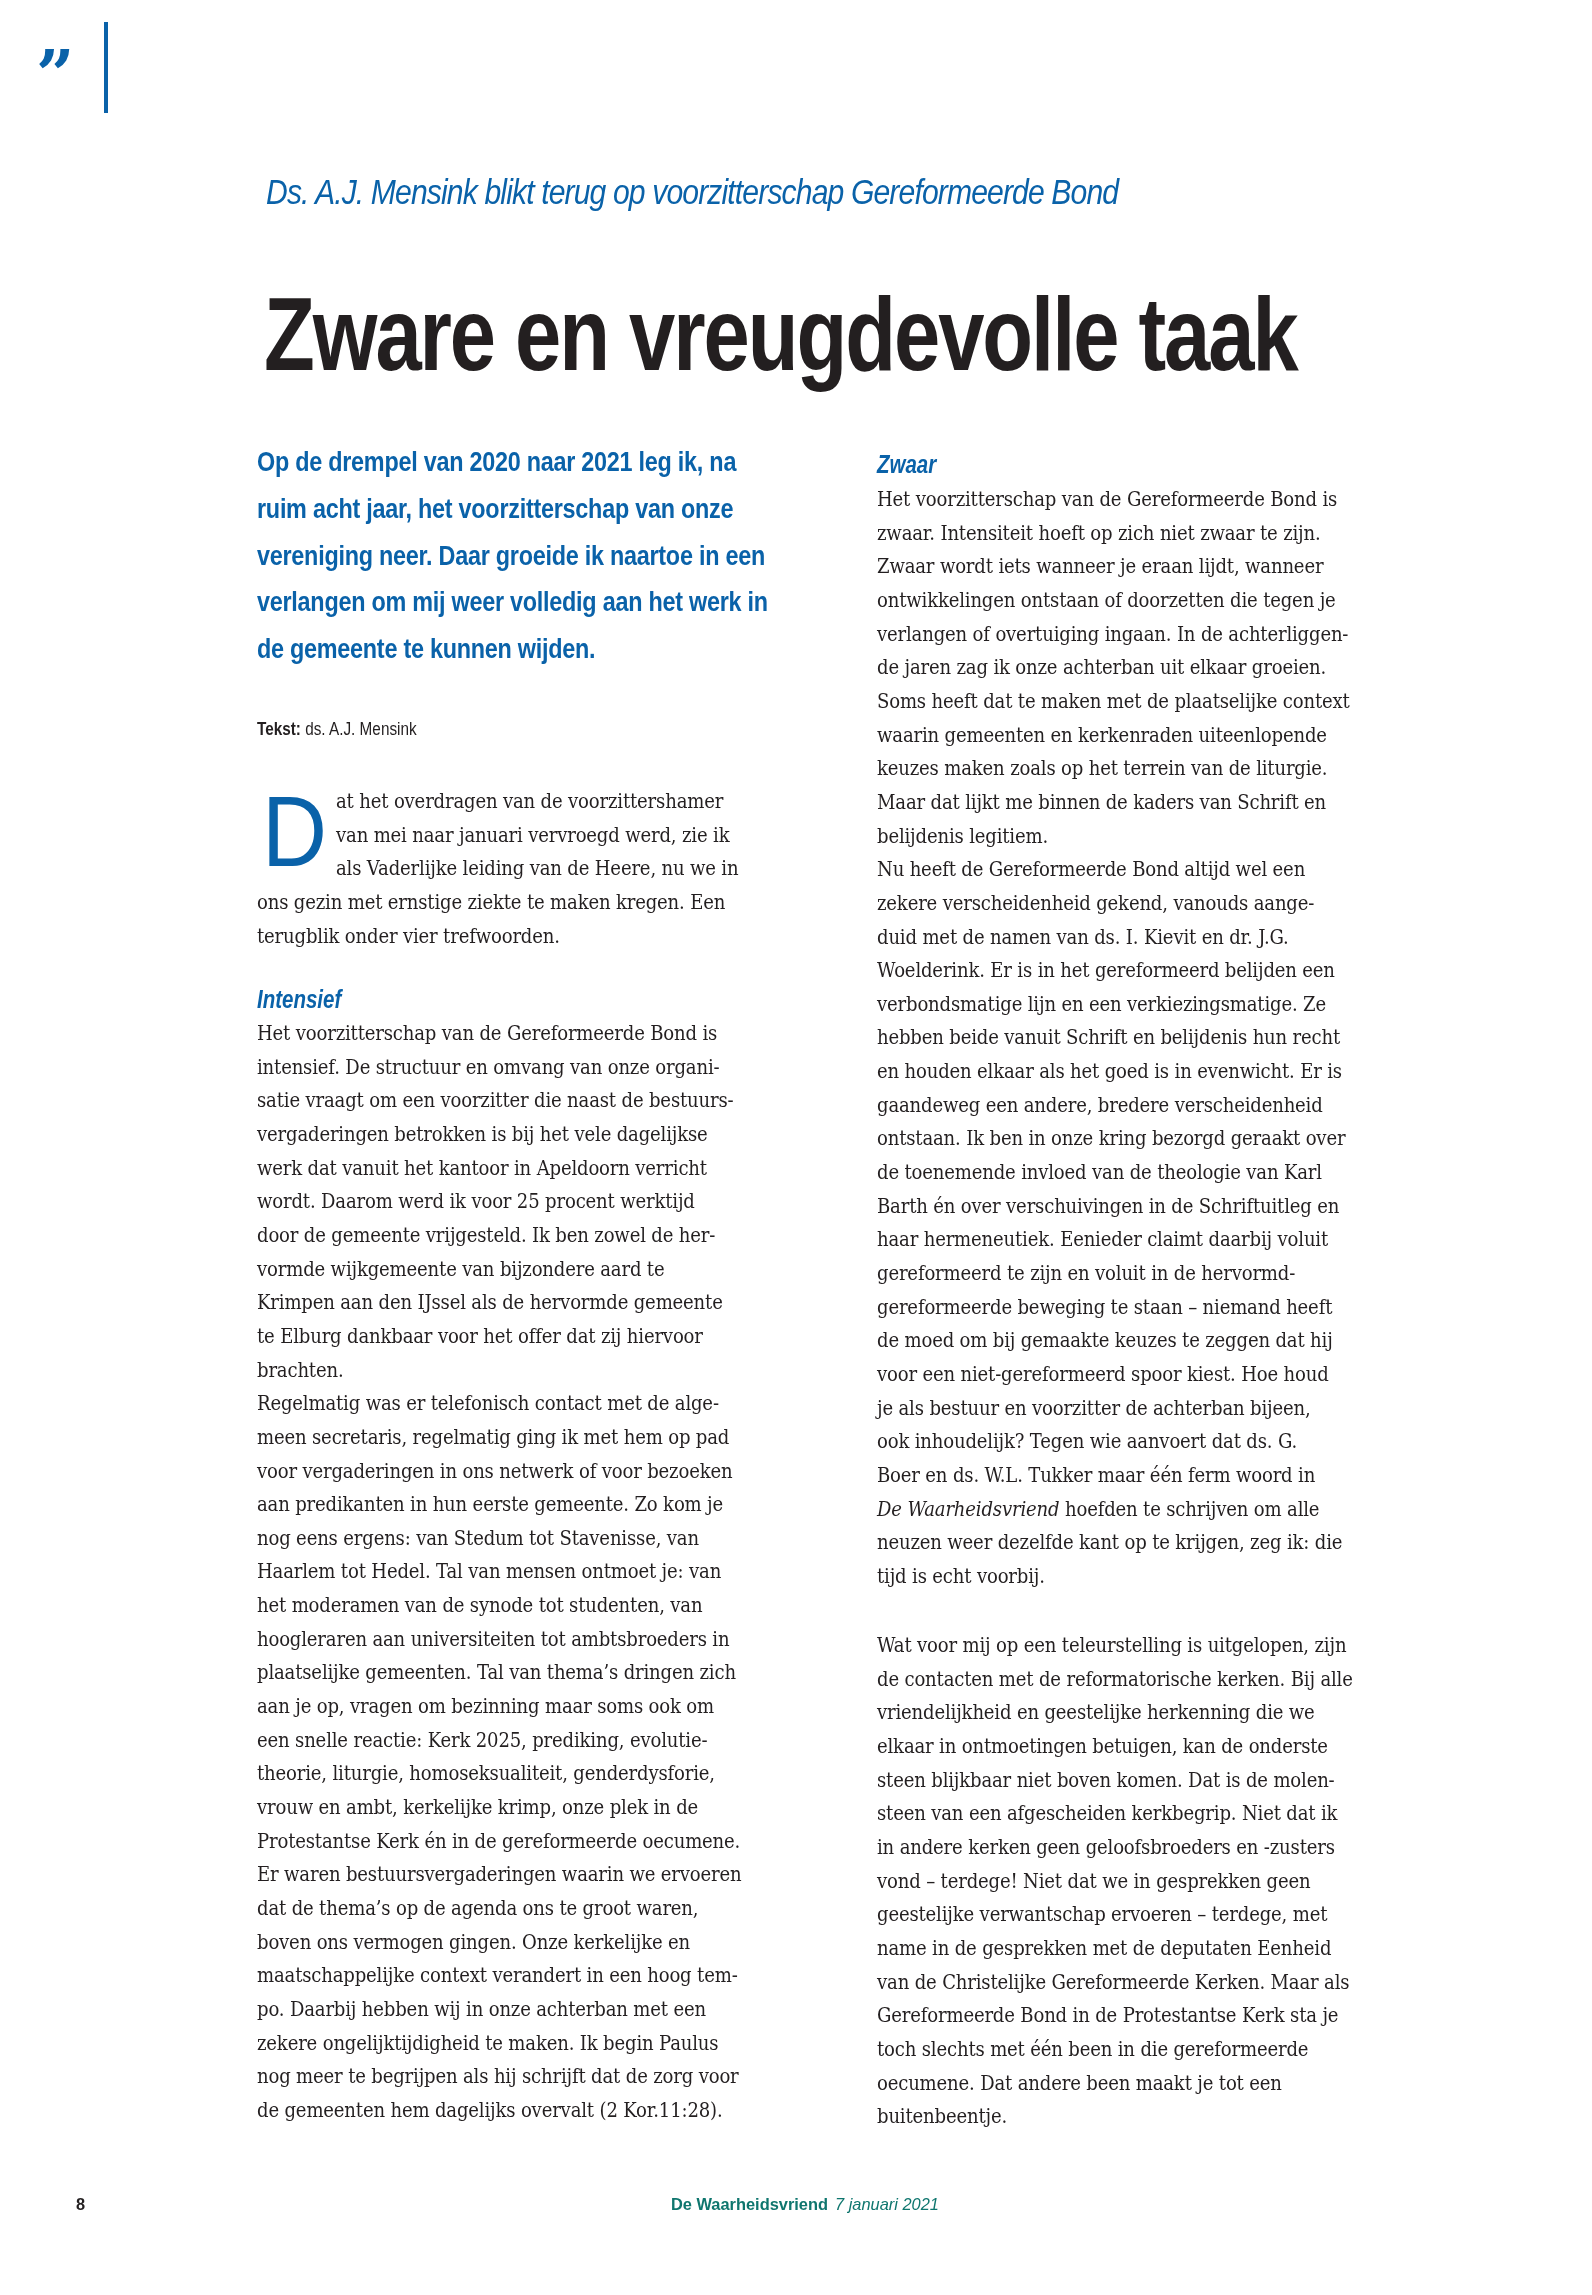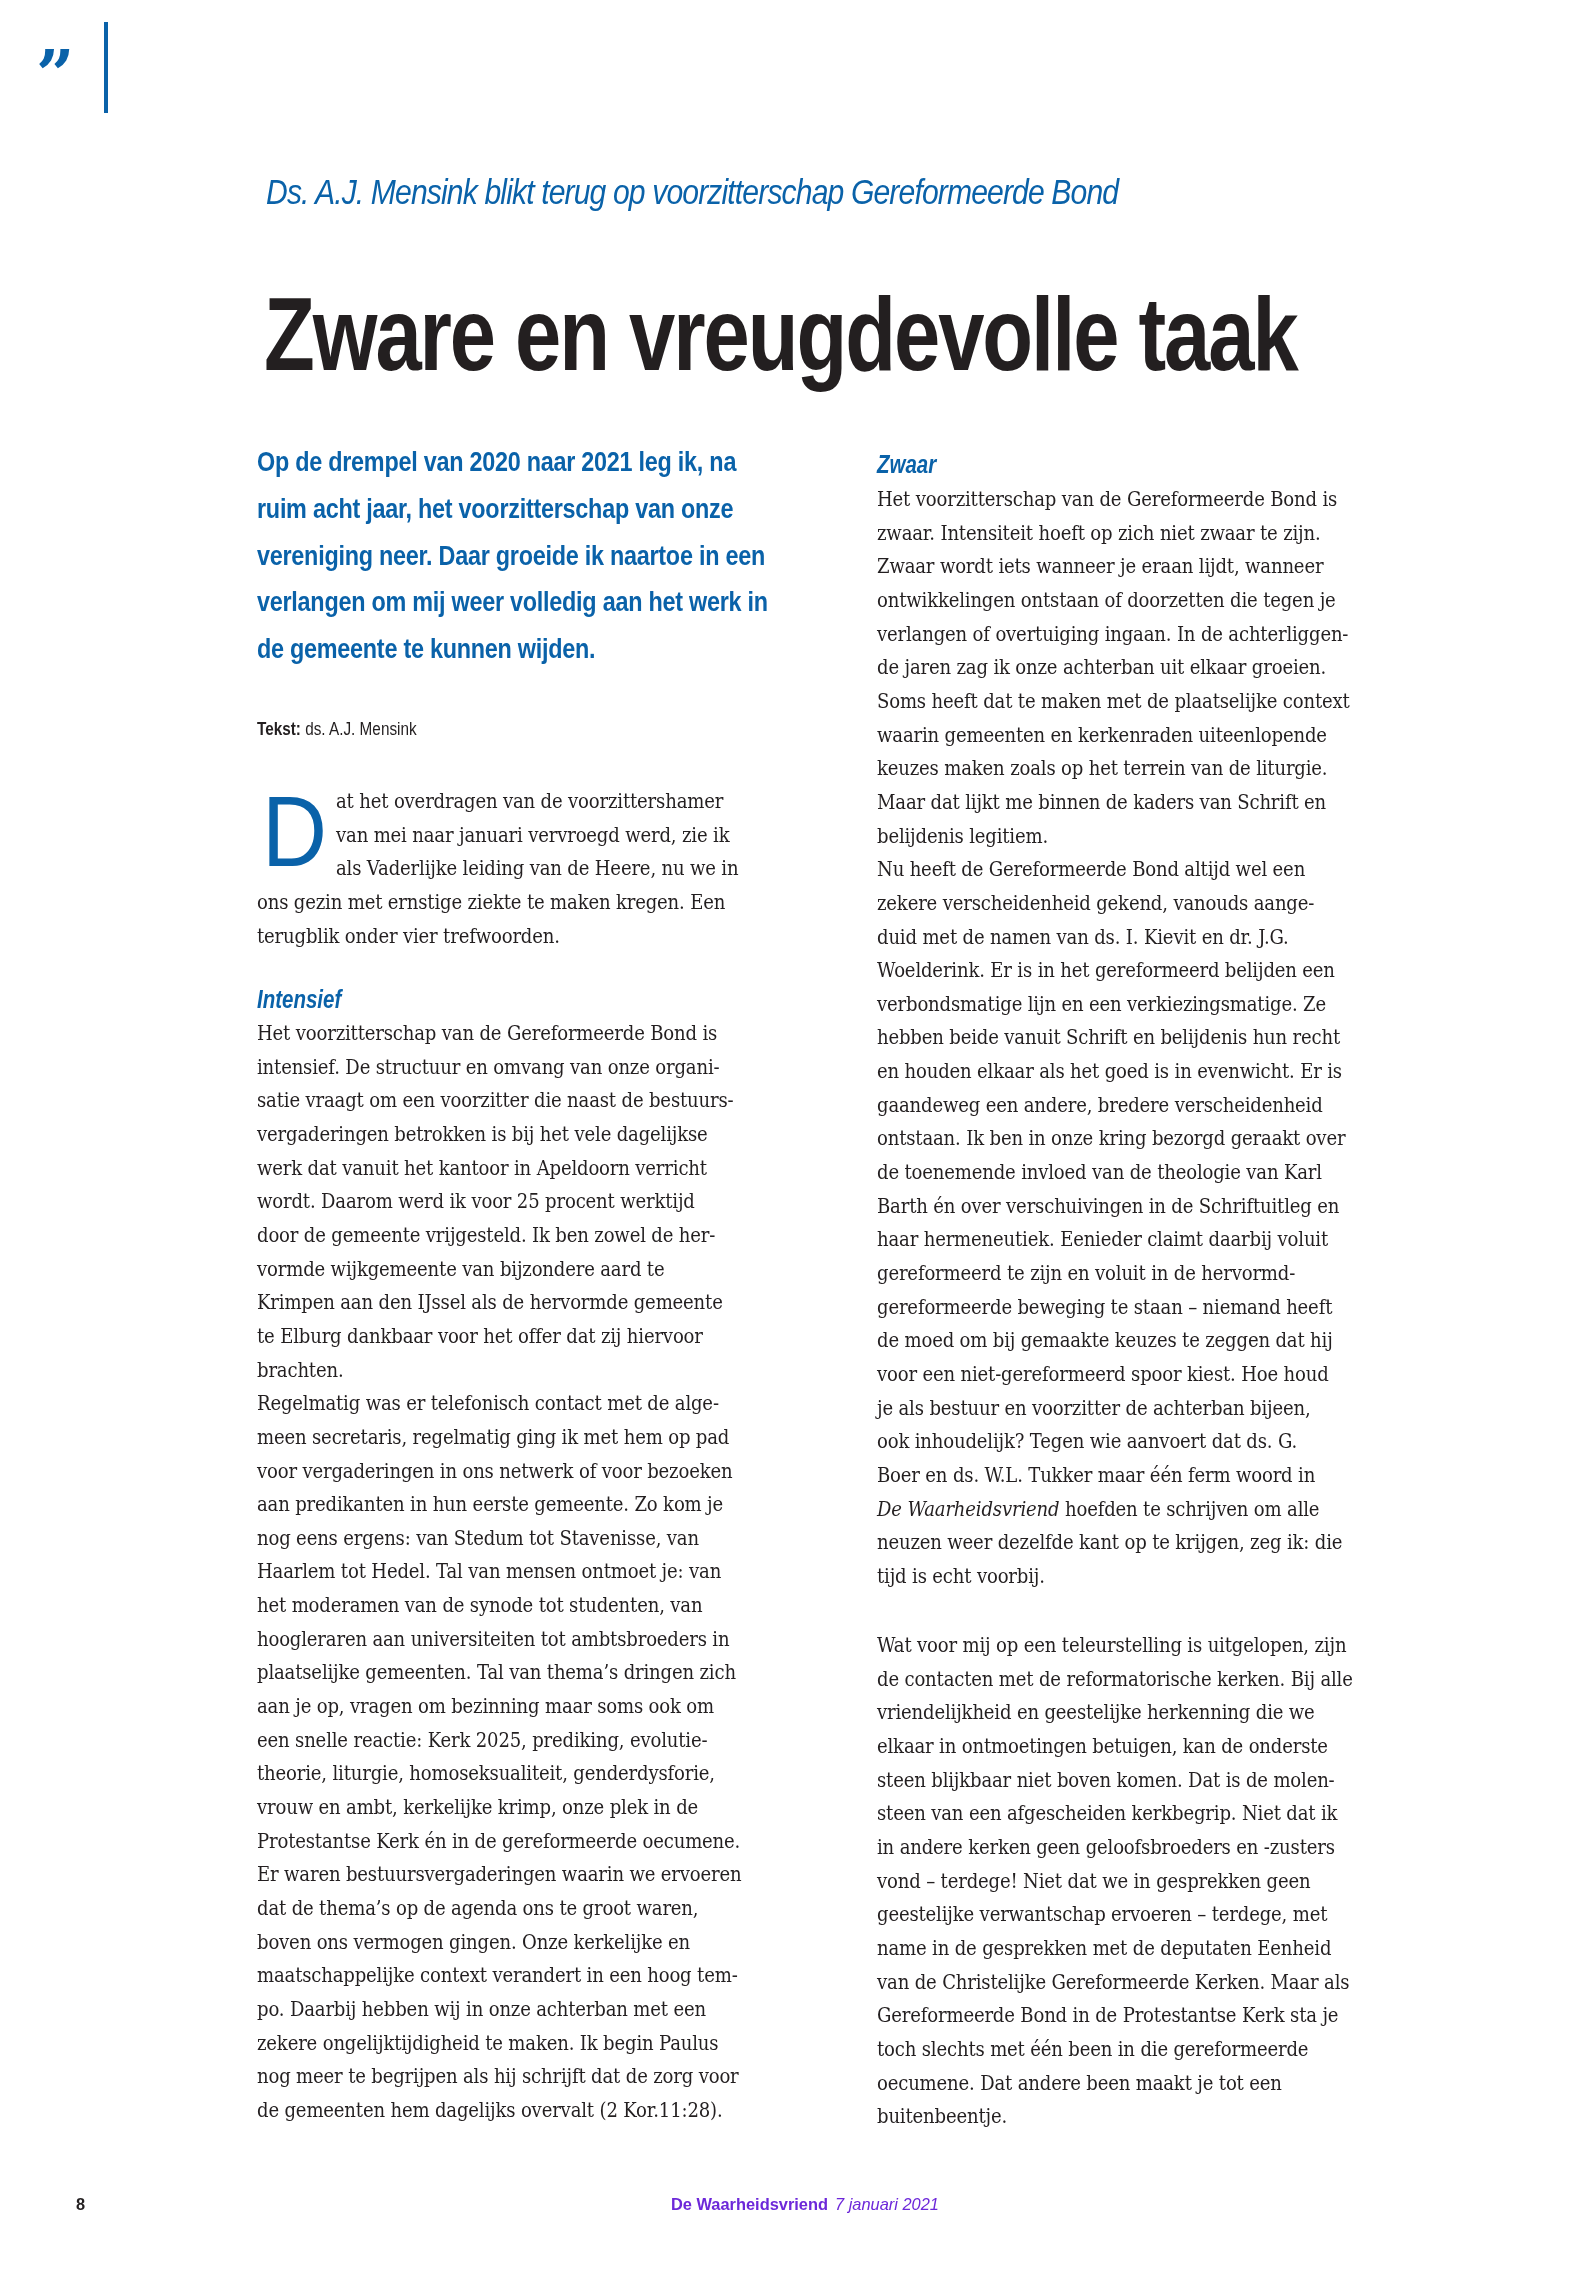--- a/index.html
+++ b/index.html
@@ -13,21 +13,21 @@
   .col-left { left: 257px; }
   .col-right { left: 877px; }
   .intro-line { position: absolute; left: 0; font-family: "Liberation Sans", sans-serif; font-weight: bold; font-size: 28.5px; line-height: 47px; color: #0a62a9; white-space: nowrap; transform: scaleX(0.82); transform-origin: left top; letter-spacing: -0.3px; }
   .byline { position: absolute; left: 0; font-family: "Liberation Sans", sans-serif; font-size: 18px; line-height: 26px; color: #231f20; white-space: nowrap; transform: scaleX(0.85); transform-origin: left top; }
   .byline b { font-weight: bold; }
   .line { position: absolute; left: 0; font-family: "DejaVu Serif", serif; font-size: 21px; line-height: 34px; color: #231f20; white-space: nowrap; transform: scaleX(0.86); transform-origin: left top; letter-spacing: -0.2px; }
   .line i { font-style: italic; }
   .subhead { position: absolute; left: 0; font-family: "Liberation Sans", sans-serif; font-weight: bold; font-style: italic; font-size: 25px; line-height: 34px; color: #0a62a9; white-space: nowrap; transform: scaleX(0.82); transform-origin: left top; }
   .dropcap { position: absolute; left: 5.2px; top: 0; font-family: "Liberation Sans", sans-serif; font-size: 100px; line-height: 95px; color: #0a62a9; font-weight: normal; transform: scaleX(0.9); transform-origin: left top; }
   .footer-page { left: 76px; top: 2195px; font-family: "Liberation Sans", sans-serif; font-weight: bold; font-size: 16.4px; color: #231f20; }
-  .footer-pub { left: 671px; top: 2195px; font-family: "Liberation Sans", sans-serif; font-size: 16.4px; color: #6d28d9; white-space: nowrap; }
+  .footer-pub { left: 671px; top: 2195px; font-family: "Liberation Sans", sans-serif; font-size: 16.4px; color: #0f766e; white-space: nowrap; }
   .footer-pub b { font-weight: bold; }
   .footer-pub i { font-style: italic; margin-left: 7px; font-weight: normal; }
 </style>
 </head>
 <body>
 
 <div class="abs quote-mark" style="color: rgb(10, 98, 169);">”</div>
 <div class="abs quote-rule" style="background: rgb(10, 98, 169);"></div>
 
 <div class="abs kicker">Ds. A.J. Mensink blikt terug op voorzitterschap Gereformeerde Bond</div>

